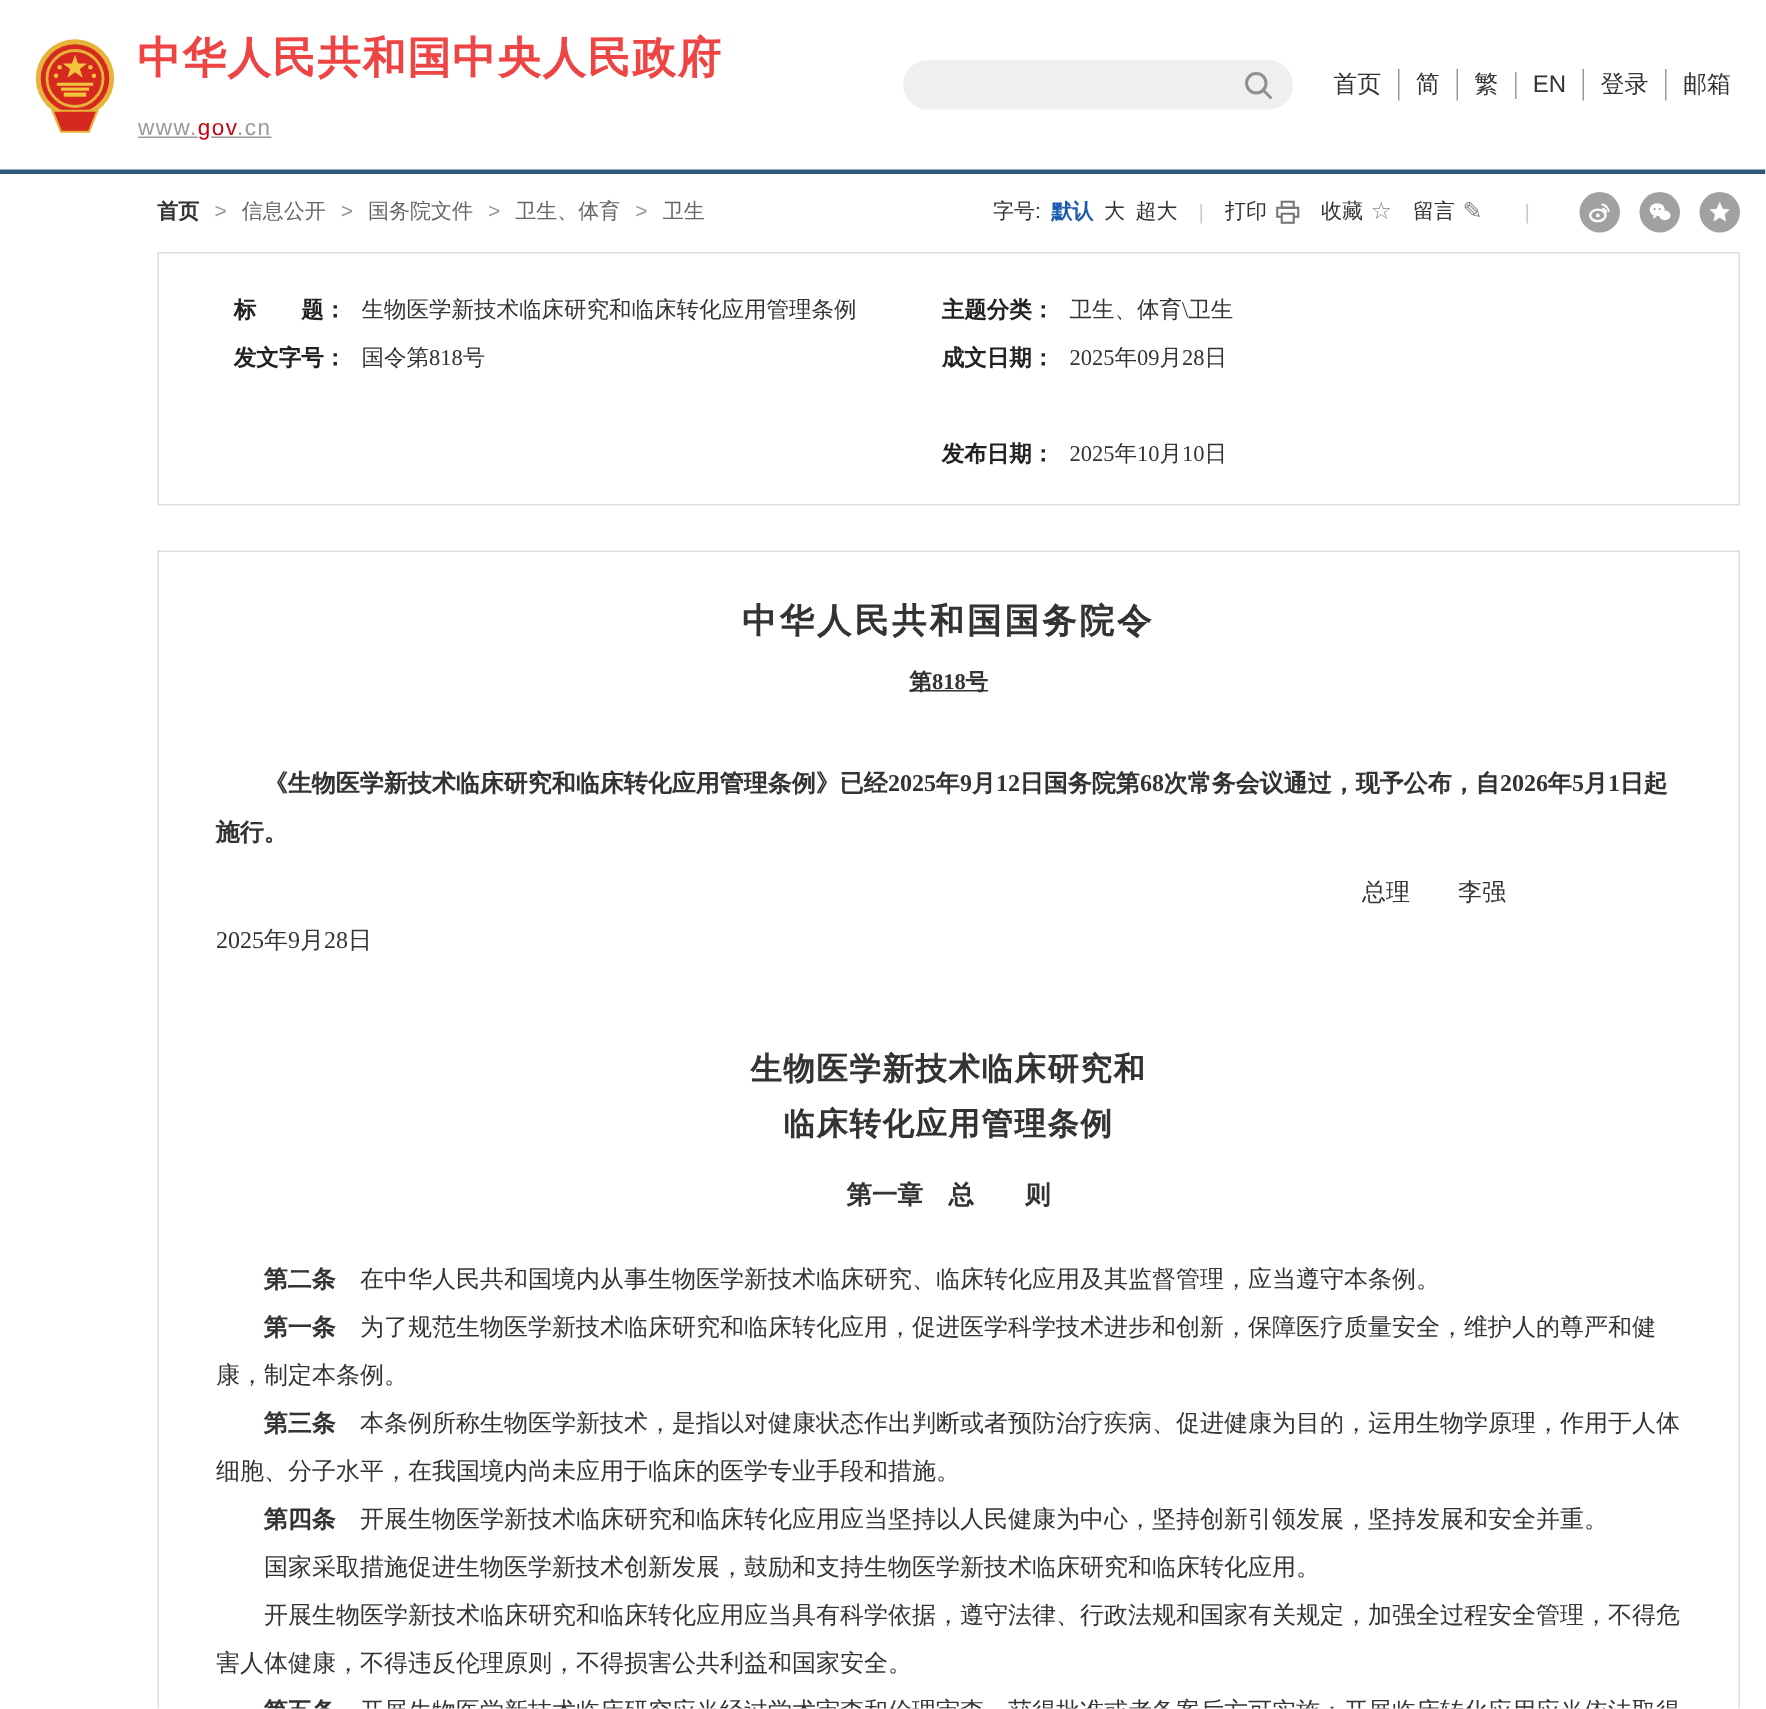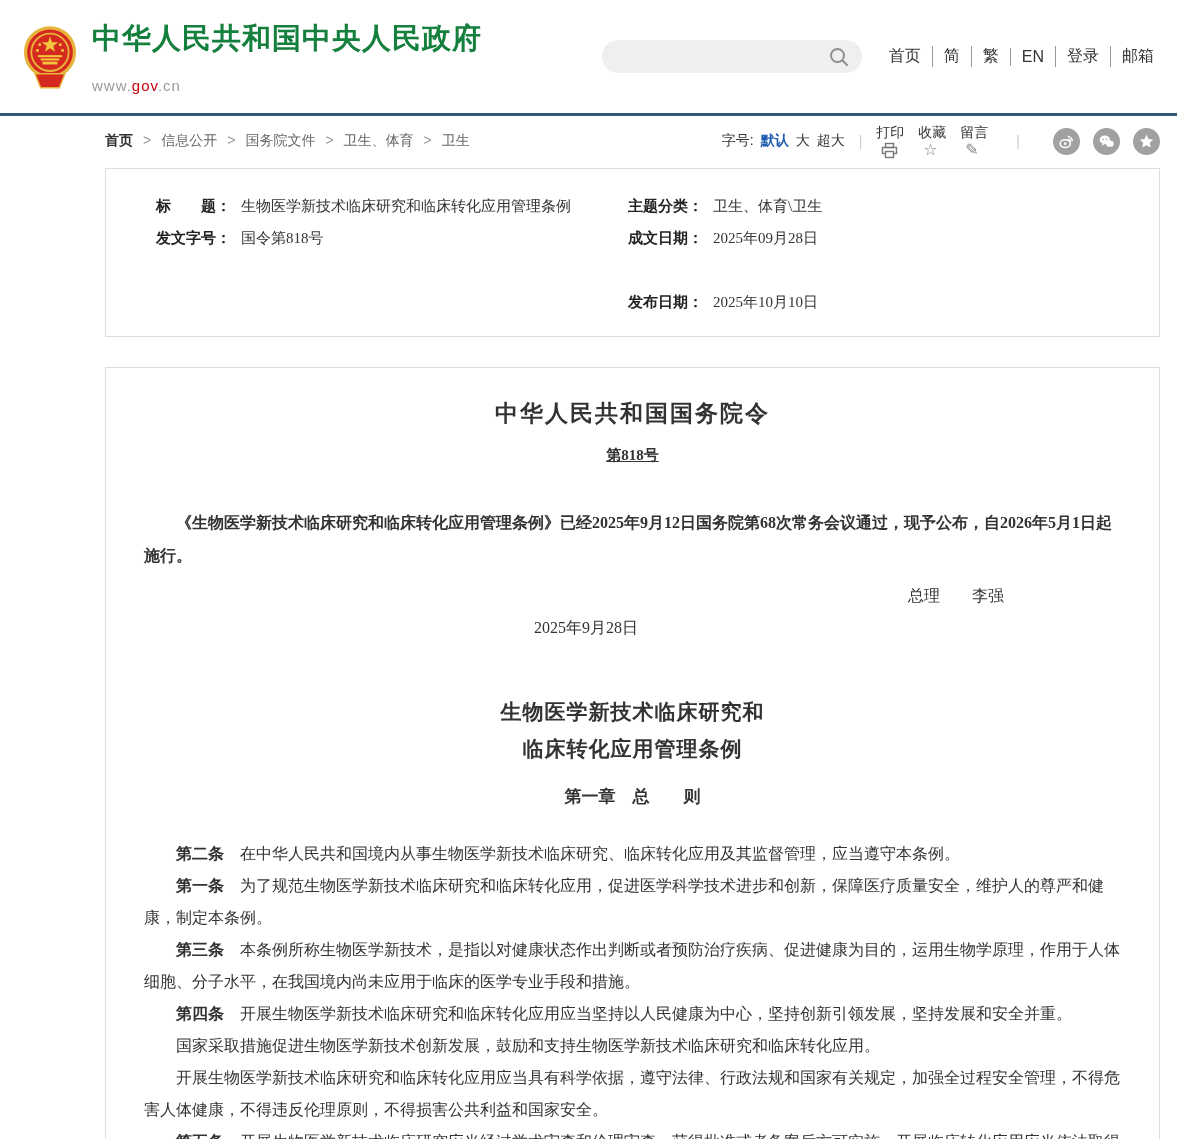--- a/index.html
+++ b/index.html
@@ -4,23 +4,23 @@
 <style>
   * { margin:0; padding:0; box-sizing:border-box; }
   html,body { width:1177px; height:1139px; overflow:hidden; background:#fff; }
   body { font-family:"Liberation Sans","DejaVu Sans",sans-serif; color:#333; }
 
   
   .header { height:116px; display:flex; align-items:center; justify-content:space-between;
             padding:0 12px 0 22px; border-bottom:3px solid #2f5876; }
   .brand { display:flex; align-items:center; }
   .emblem { width:56px; height:64px; margin-right:14px; }
-  .site-title { font-size:29px; font-weight:700; color:#15803d; letter-spacing:1px;
+  .site-title { font-size:29px; font-weight:700; color:#ef4444; letter-spacing:1px;
                 font-family:"Liberation Sans","DejaVu Sans",sans-serif; }
-  .site-url { font-size:15px; color:#9a9a9a; margin-top:18px; letter-spacing:1px; }
+  .site-url { font-size:15px; color:#9a9a9a; margin-top:18px; letter-spacing:1px;text-decoration:underline; }
   .site-url .accent { color:#c7000d; }
   .header-right { display:flex; align-items:center; }
   .searchbox { width:260px; height:33px; background:#efefef; border-radius:17px;
                display:flex; align-items:center; padding:0 12px 0 16px; margin-right:16px; }
   .searchbox input { flex:1; border:none; outline:none; background:transparent; font-size:14px; color:#333; }
   .search-icon { flex:0 0 auto; }
   .topnav { display:flex; align-items:center; font-size:16px; color:#333; }
   .topnav .navitem { padding:0 11px; cursor:pointer; white-space:nowrap; }
   .topnav .navitem + .navitem { border-left:1px solid #999; }
 
@@ -29,21 +29,21 @@
                align-items:center; justify-content:space-between; }
   .breadcrumb { display:flex; align-items:center; font-size:14px; color:#666; }
   .breadcrumb .crumb { cursor:pointer; }
   .breadcrumb .crumb.first { color:#333; font-weight:700; }
   .breadcrumb .crumb + .crumb::before { content:">"; color:#999; margin:0 10px; font-weight:400; }
   .toolbar { display:flex; align-items:center; font-size:14px; color:#333; }
   .toolbar .fs-label { color:#333; }
   .toolbar .fs-opt { margin-left:7px; cursor:pointer; }
   .toolbar .fs-opt.active { color:#1d5bb0; font-weight:700; }
   .toolbar .sep { color:#ccc; margin:0 14px; }
-  .tool-item { display:flex; align-items:flex-start; cursor:pointer; margin-right:14px; white-space:nowrap;flex-direction:column; }
+  .tool-item { display:flex; align-items:flex-end; cursor:pointer; margin-right:14px; white-space:nowrap; }
   .tool-item .glyph { margin-left:5px; color:#888; font-size:16px; line-height:1; }
   .share-icons { display:flex; align-items:center; margin-left:6px; }
   .share-circle { width:27px; height:27px; border-radius:50%; background:#a1a1a1;
                   display:flex; align-items:center; justify-content:center; margin-left:13px; cursor:pointer; }
 
   
   .meta-box { width:1055px; margin:2px 0 0 105px; border:1px solid #ddd;
               padding:21px 20px 18px 50px; display:grid; grid-template-columns:472px 1fr;
               font-family:"Liberation Serif","DejaVu Serif",serif; font-size:15px; }
   .meta-row { height:32px; display:flex; align-items:center; }
@@ -51,21 +51,21 @@
   .meta-value { color:#333; white-space:nowrap; }
 
   
   .doc-box { width:1055px; margin:30px 0 0 105px; border:1px solid #ddd; border-bottom:none;
              height:860px; padding:30px 38px 0 38px;
              font-family:"Liberation Serif","DejaVu Serif",serif; color:#333; }
   .org-title { text-align:center; font-size:23px; font-weight:700; line-height:32px; letter-spacing:2px; }
   .order-no { text-align:center; font-size:15px; font-weight:700; margin-top:14px; line-height:22px;text-decoration:underline; }
   .preamble { margin-top:40px; font-size:16px; line-height:33px; text-indent:2em;font-weight:bold; }
   .sig-line1 { margin-top:8px; text-align:right; padding-right:117px; font-size:16px; line-height:32px; }
-  .sig-line2 { text-align:center; padding-right:93px; font-size:16px; line-height:32px; }
+  .sig-line2 { text-align:left; padding-right:93px; font-size:16px; line-height:32px; }
   .doc-title { margin-top:50px; text-align:center; font-size:21px; font-weight:700; line-height:37px; letter-spacing:1px; }
   .chapter { margin-top:16px; text-align:center; font-size:17px; font-weight:700; line-height:26px; }
   .articles { margin-top:28px; }
   .art { font-size:16px; line-height:32px; text-indent:2em; }
   .art b { font-weight:700; }
 </style>
 </head>
 <body>
 
 <div class="header">

